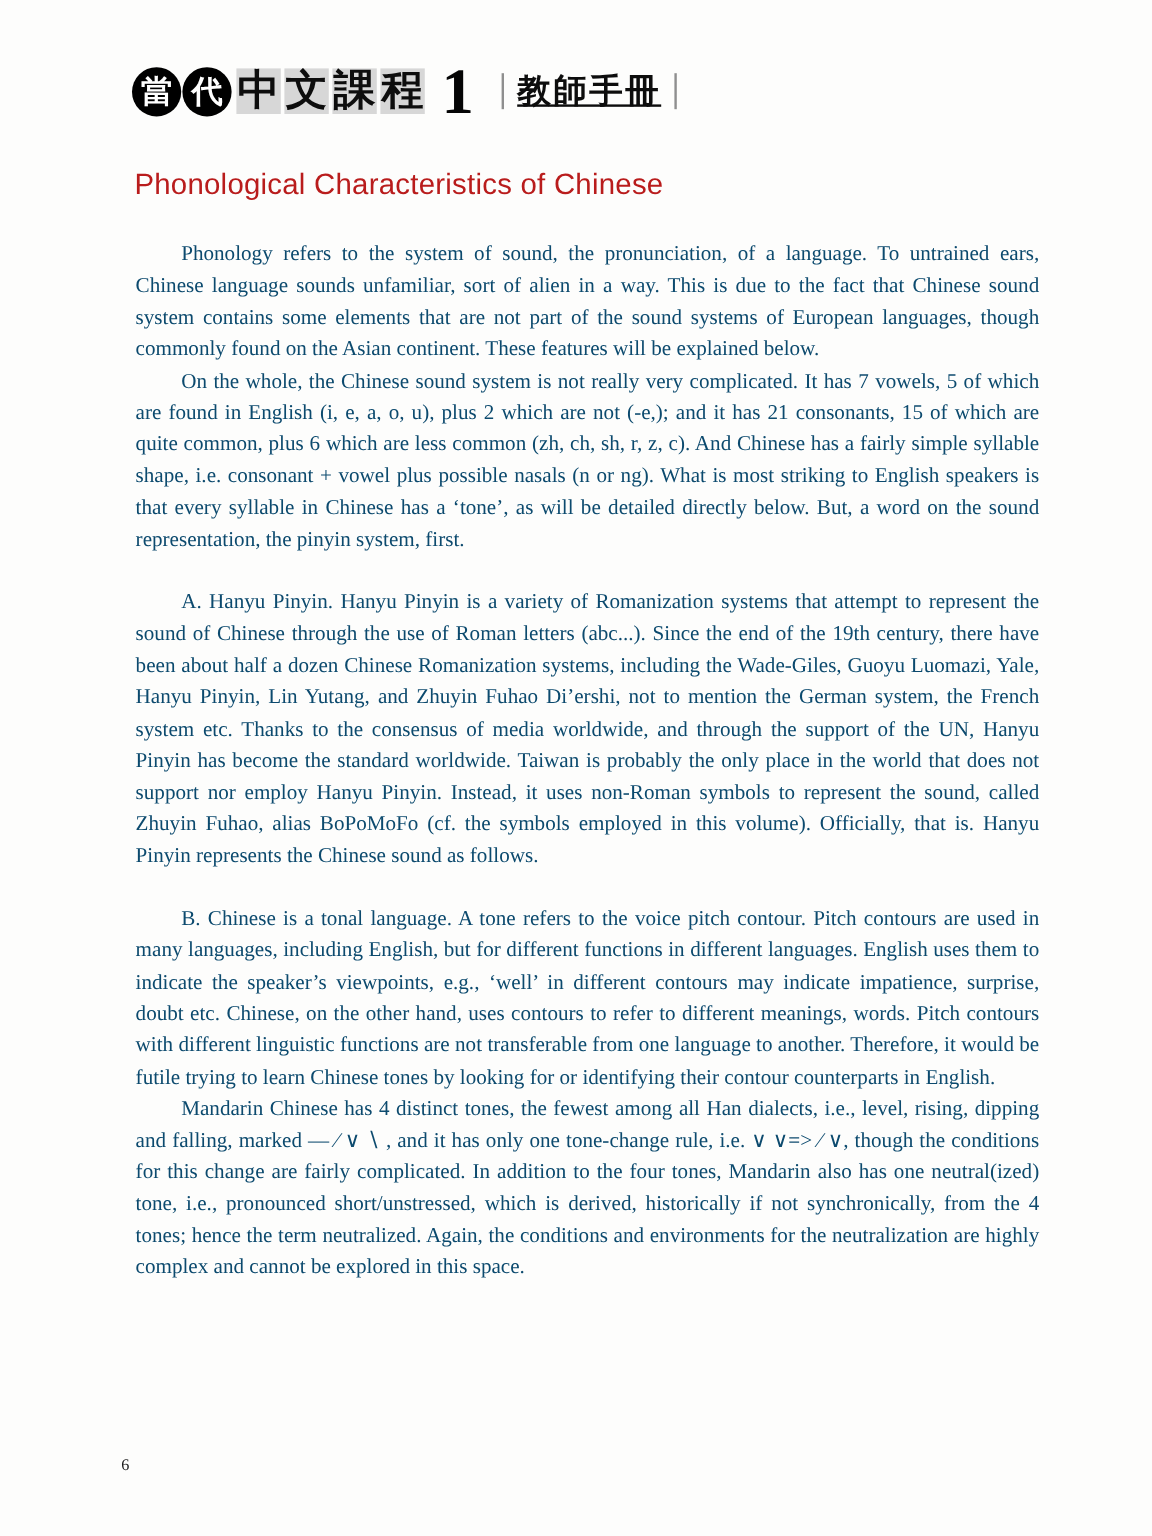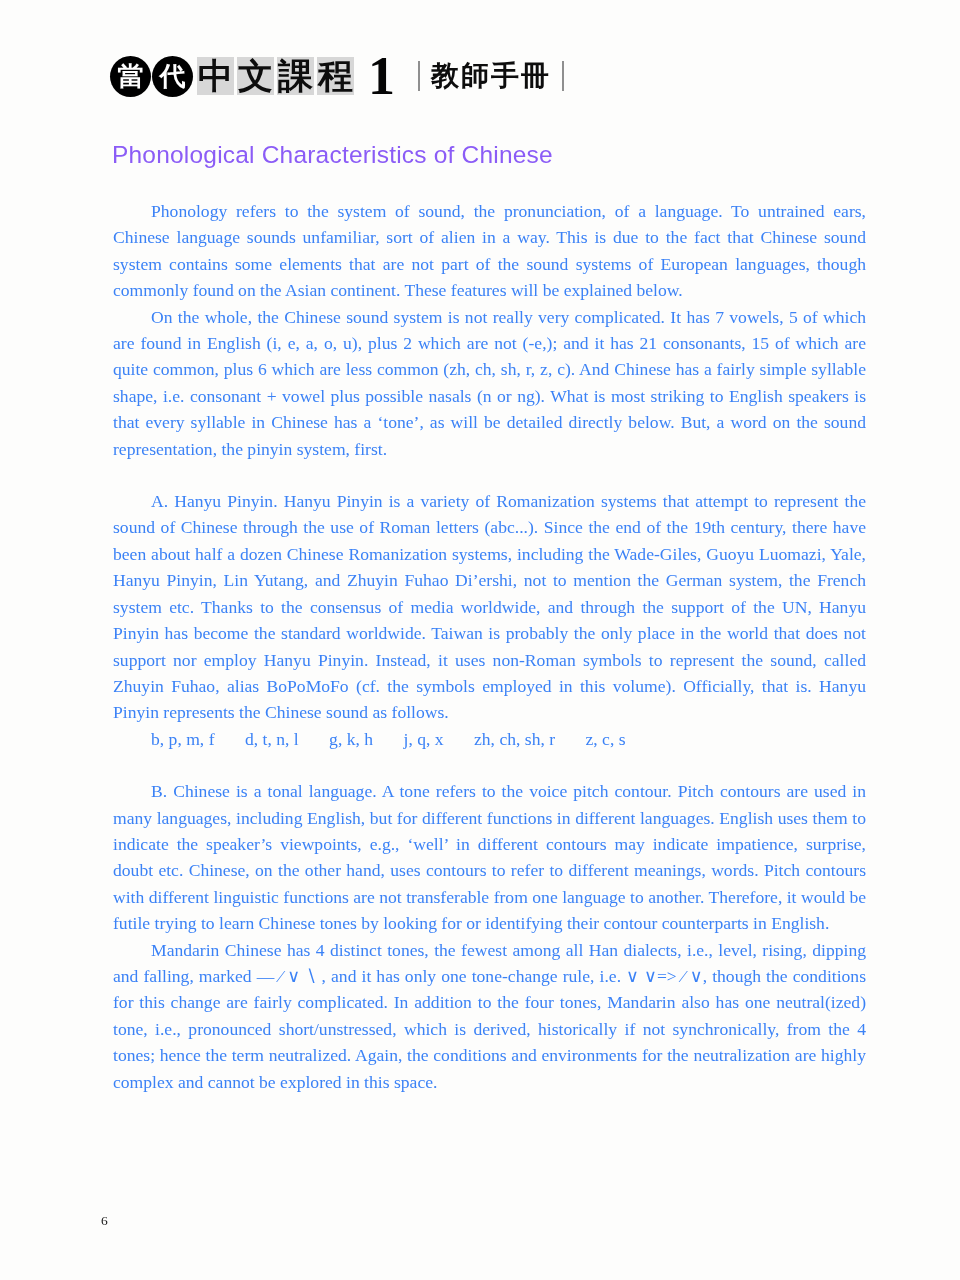--- a/index.html
+++ b/index.html
@@ -57,45 +57,46 @@
     background: #8f8f8f;
     margin: 0 11px;
     flex: 0 0 auto;
   }
   .logo-subtitle {
     font-family: "Liberation Sans", sans-serif;
     font-weight: bold;
     font-size: 28px;
     color: #0d0d0d;
     letter-spacing: 2px;
+    text-decoration: underline;
   }
 
   
   .page-title {
     position: absolute;
     top: 141px;
     left: 112px;
     margin: 0;
     font-family: "Liberation Sans", sans-serif;
     font-weight: 400;
     font-size: 24.5px;
     letter-spacing: 0.2px;
-    color: #8b5cf6;
+    color: #b91c1c;
   }
 
   
   .content {
     position: absolute;
     top: 198px;
     left: 113px;
     width: 753px;
     font-size: 17.6px;
     line-height: 26.4px;
     text-align: justify;
-    color: #3b82f6;
+    color: #0c4a6e;
   }
   .content p { margin: 0; text-indent: 38px; }
   .spacer { height: 26px; }
   .lead { font-weight: normal; }
 
   .pinyin-row { padding-left: 38px; text-align: left; }
   .pinyin-row .grp { margin-right: 26px; white-space: nowrap; }
   .pinyin-row .grp:last-child { margin-right: 0; }
 
   
@@ -133,28 +134,20 @@
   <h1 class="page-title">Phonological Characteristics of Chinese</h1>
 
   <div class="content">
     <p>Phonology refers to the system of sound, the pronunciation, of a language. To untrained ears, Chinese language sounds unfamiliar, sort of alien in a way. This is due to the fact that Chinese sound system contains some elements that are not part of the sound systems of European languages, though commonly found on the Asian continent. These features will be explained below.</p>
     <p>On the whole, the Chinese sound system is not really very complicated. It has 7 vowels, 5 of which are found in English (i, e, a, o, u), plus 2 which are not (-e,); and it has 21 consonants, 15 of which are quite common, plus 6 which are less common (zh, ch, sh, r, z, c). And Chinese has a fairly simple syllable shape, i.e. consonant + vowel  plus possible nasals (n or ng). What is most striking to English speakers is that every syllable in Chinese has a ‘tone’, as will be detailed directly below. But, a word on the sound representation, the pinyin system, first.</p>
 
     <div class="spacer"></div>
 
     <p><span class="lead">A. Hanyu Pinyin.</span> <span>Hanyu Pinyin is a variety of Romanization systems that attempt to represent the sound of Chinese through the use of Roman letters (abc...). Since the end of the 19th century, there have been about half a dozen Chinese Romanization systems, including the Wade-Giles, Guoyu Luomazi, Yale, Hanyu Pinyin, Lin Yutang, and Zhuyin Fuhao Di’ershi, not to mention the German system, the French system etc. Thanks to the consensus of media worldwide, and through the support of the UN, Hanyu Pinyin has become the standard worldwide. Taiwan is probably the only place in the world that does not support nor employ Hanyu Pinyin. Instead, it uses non-Roman symbols to represent the sound, called Zhuyin Fuhao, alias BoPoMoFo (cf. the symbols employed in this volume). Officially, that is. Hanyu Pinyin represents the Chinese sound as follows.</span></p>
 
-    <div class="pinyin-row">
-      <span class="grp">b, p, m, f</span>
-      <span class="grp">d, t, n, l</span>
-      <span class="grp">g, k, h</span>
-      <span class="grp">j, q, x</span>
-      <span class="grp">zh, ch, sh, r</span>
-      <span class="grp">z, c, s</span>
-    </div>
 
     <div class="spacer"></div>
 
     <p><span class="lead">B. Chinese is a tonal language.</span> <span>A tone refers to the voice pitch contour. Pitch contours are used in many languages, including English, but for different functions in different languages. English uses them to indicate the speaker’s viewpoints, e.g., ‘well’ in different contours may indicate impatience, surprise, doubt etc. Chinese, on the other hand, uses contours to refer to different meanings, words. Pitch contours with different linguistic functions are not transferable from one language to another. Therefore, it would be futile trying to learn Chinese tones by looking for or identifying their contour counterparts in English.</span></p>
 
     <p>Mandarin Chinese has 4 distinct tones, the fewest among all Han dialects, i.e., level, rising, dipping and falling, marked — ⁄ ∨ ∖ , and it has only one tone-change rule, i.e. ∨ ∨=&gt; ⁄ ∨, though the conditions for this change are fairly complicated. In addition to the four tones, Mandarin also has one neutral(ized) tone, i.e., pronounced short/unstressed, which is derived, historically if not synchronically, from the 4 tones; hence the term neutralized. Again, the conditions and environments for the neutralization are highly complex and cannot be explored in this space.</p>
   </div>
 
   <div class="page-number">6</div>
 

